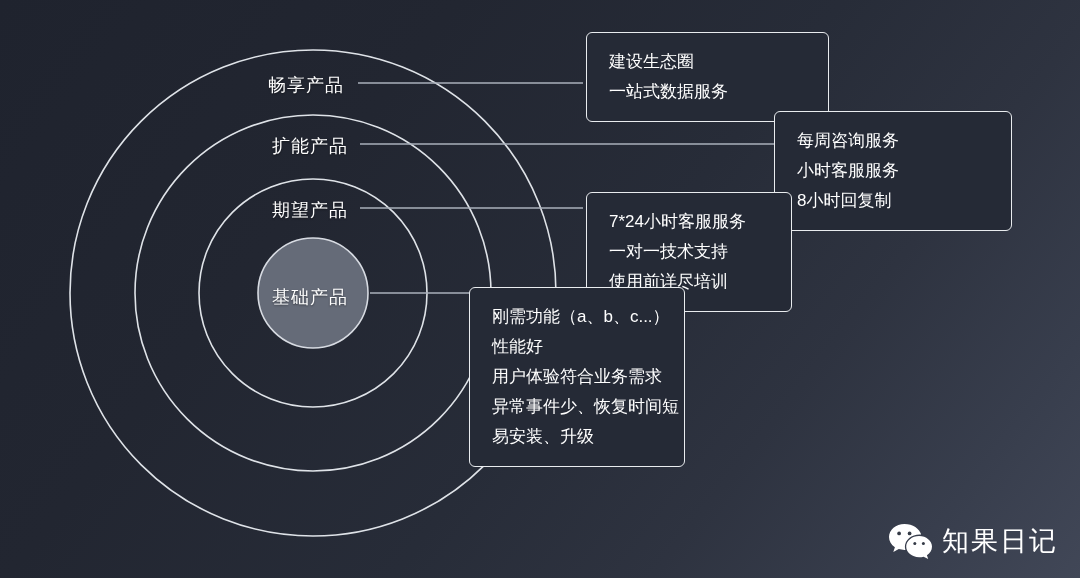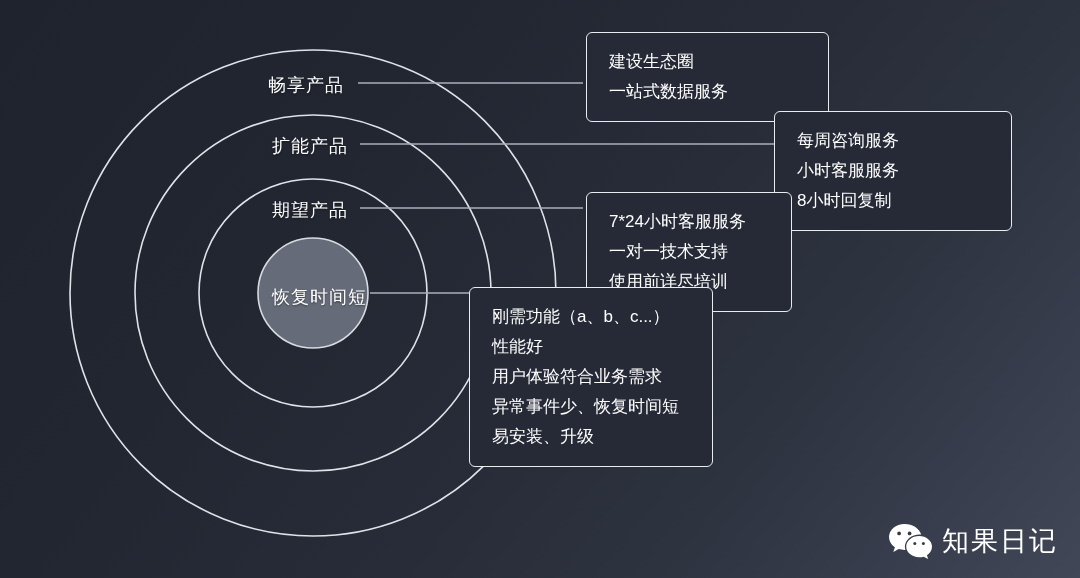--- a/index.html
+++ b/index.html
@@ -81,40 +81,40 @@
     <line x1="360" y1="208" x2="583" y2="208" stroke="#aab0bb" stroke-width="1.4"></line>
     <line x1="370" y1="293" x2="472" y2="293" stroke="#aab0bb" stroke-width="1.4"></line>
   </svg>
 
   <div class="ring-label" style="left:268px; top:73px;">畅享产品</div>
 
   <div class="ring-label" style="left:272px; top:134px;">扩能产品</div>
 
   <div class="ring-label" style="left:272px; top:198px;">期望产品</div>
 
-  <div class="ring-label" style="left:272px; top:285px;">恢复时间短</div>
+  <div class="ring-label" style="left:272px; top:285px;">基础产品</div>
 
   <div class="callout" style="left:586px; top:32px; width:243px;">
     <span class="ln">建设生态圈</span>
     <span class="ln">一站式数据服务</span>
   </div>
 
   <div class="callout" style="left:774px; top:111px; width:238px;">
     <span class="ln">每周咨询服务</span>
     <span class="ln">小时客服服务</span>
     <span class="ln">8小时回复制</span>
   </div>
 
   <div class="callout" style="left:586px; top:192px; width:206px;">
     <span class="ln">7*24小时客服服务</span>
     <span class="ln">一对一技术支持</span>
     <span class="ln">使用前详尽培训</span>
   </div>
 
-  <div class="callout" style="left:469px; top:287px; width:244px;">
+  <div class="callout" style="left:469px; top:287px; width:216px;">
     <span class="ln">刚需功能（a、b、c...）</span>
     <span class="ln">性能好</span>
     <span class="ln">用户体验符合业务需求</span>
     <span class="ln">异常事件少、恢复时间短</span>
     <span class="ln">易安装、升级</span>
   </div>
 
   <div id="watermark">
     <svg width="46" height="38" viewBox="0 0 46 38">
       <path fill="#ffffff" d="M17.5 2C8.9 2 2 7.9 2 15.1c0 4.1 2.3 7.8 5.9 10.2L6.3 30l5.5-2.9c1.8.5 3.7.8 5.7.8h.9c-.3-1-.5-2-.5-3.1 0-6.9 6.6-12.4 14.8-12.4.5 0 1 0 1.5.1C32.6 6.7 25.8 2 17.5 2z"></path>

